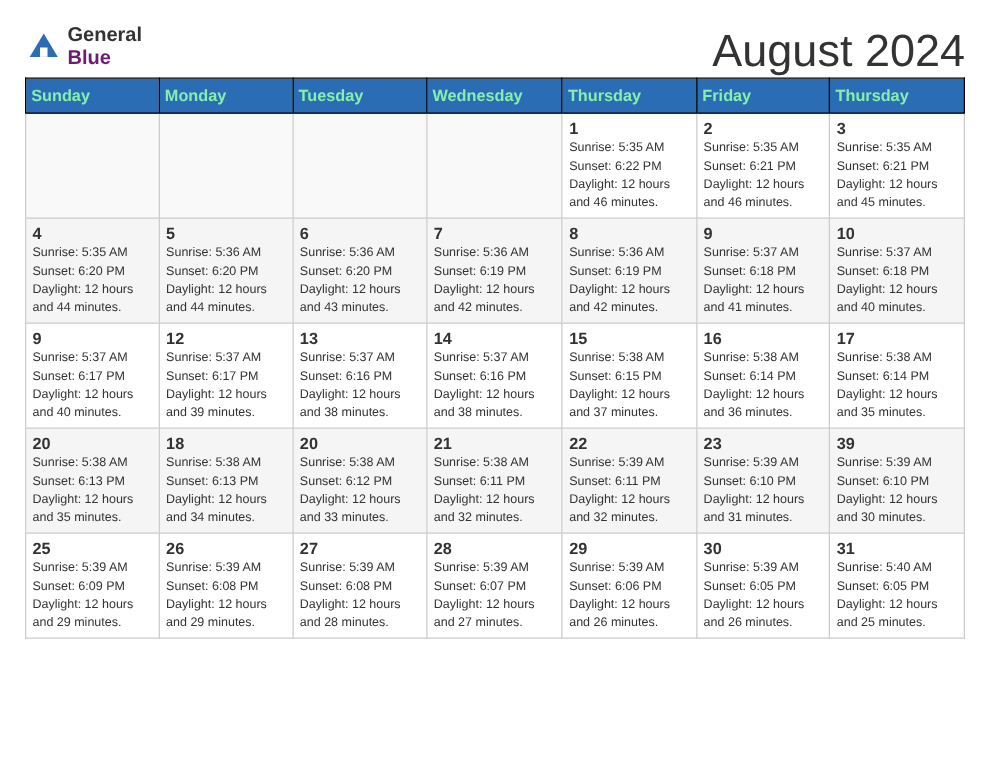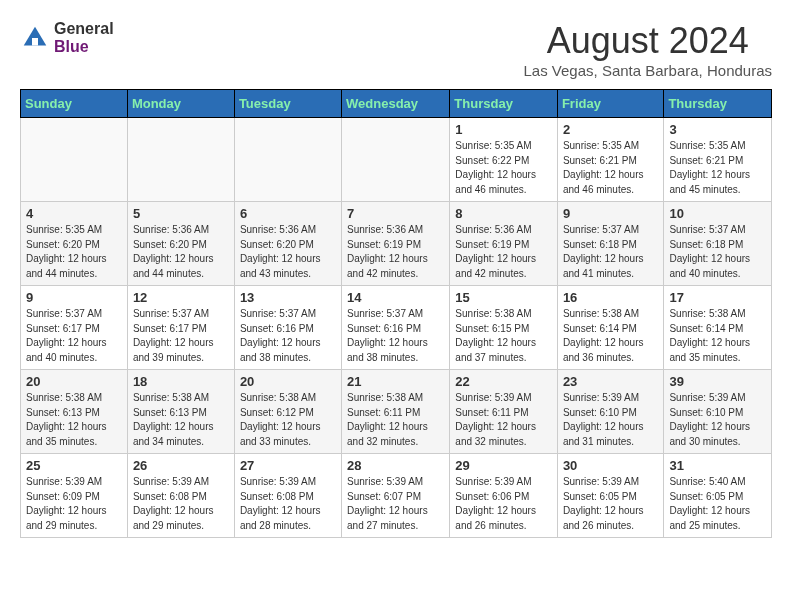--- a/index.html
+++ b/index.html
@@ -7,21 +7,20 @@
       font-family: Arial, sans-serif;
       background: #fff;
       width: 792px;
       min-height: 612px;
       padding: 20px;
     }
     .header {
       display: flex;
       justify-content: space-between;
       align-items: flex-start;
-      margin-bottom: 10px;
     }
     .logo {
       display: flex;
       align-items: center;
       gap: 4px;
     }
     .logo-text {
       display: flex;
       flex-direction: column;
       line-height: 1.1;
@@ -34,21 +33,21 @@
     .logo-blue {
       font-size: 16px;
       font-weight: bold;
       color: #701a75;
     }
     .logo-icon {
       width: 30px;
       height: 30px;
     }
     .title-block {
-      text-align: center;
+      text-align: left;
     }
     .month-year {
       font-size: 36px;
       font-weight: normal;
       color: #333;
     }
     .location {
       font-size: 15px;
       color: #555;
     }
@@ -102,21 +101,20 @@
       <polygon points="20,5 35,30 5,30" fill="#2a6db5"></polygon>
       <rect x="16" y="20" width="8" height="10" fill="#fff"></rect>
     </svg>
     <div class="logo-text">
       <span class="logo-general">General</span>
       <span class="logo-blue">Blue</span>
     </div>
   </div>
   <div class="title-block">
     <div class="month-year">August 2024</div>
-    <div class="location">Las Vegas, Santa Barbara, Honduras</div>
   </div>
 </div>
 
 <table class="calendar">
   <thead>
     <tr>
 
     <th>Sunday</th>
         <th>Monday</th>
         <th>Tuesday</th>

